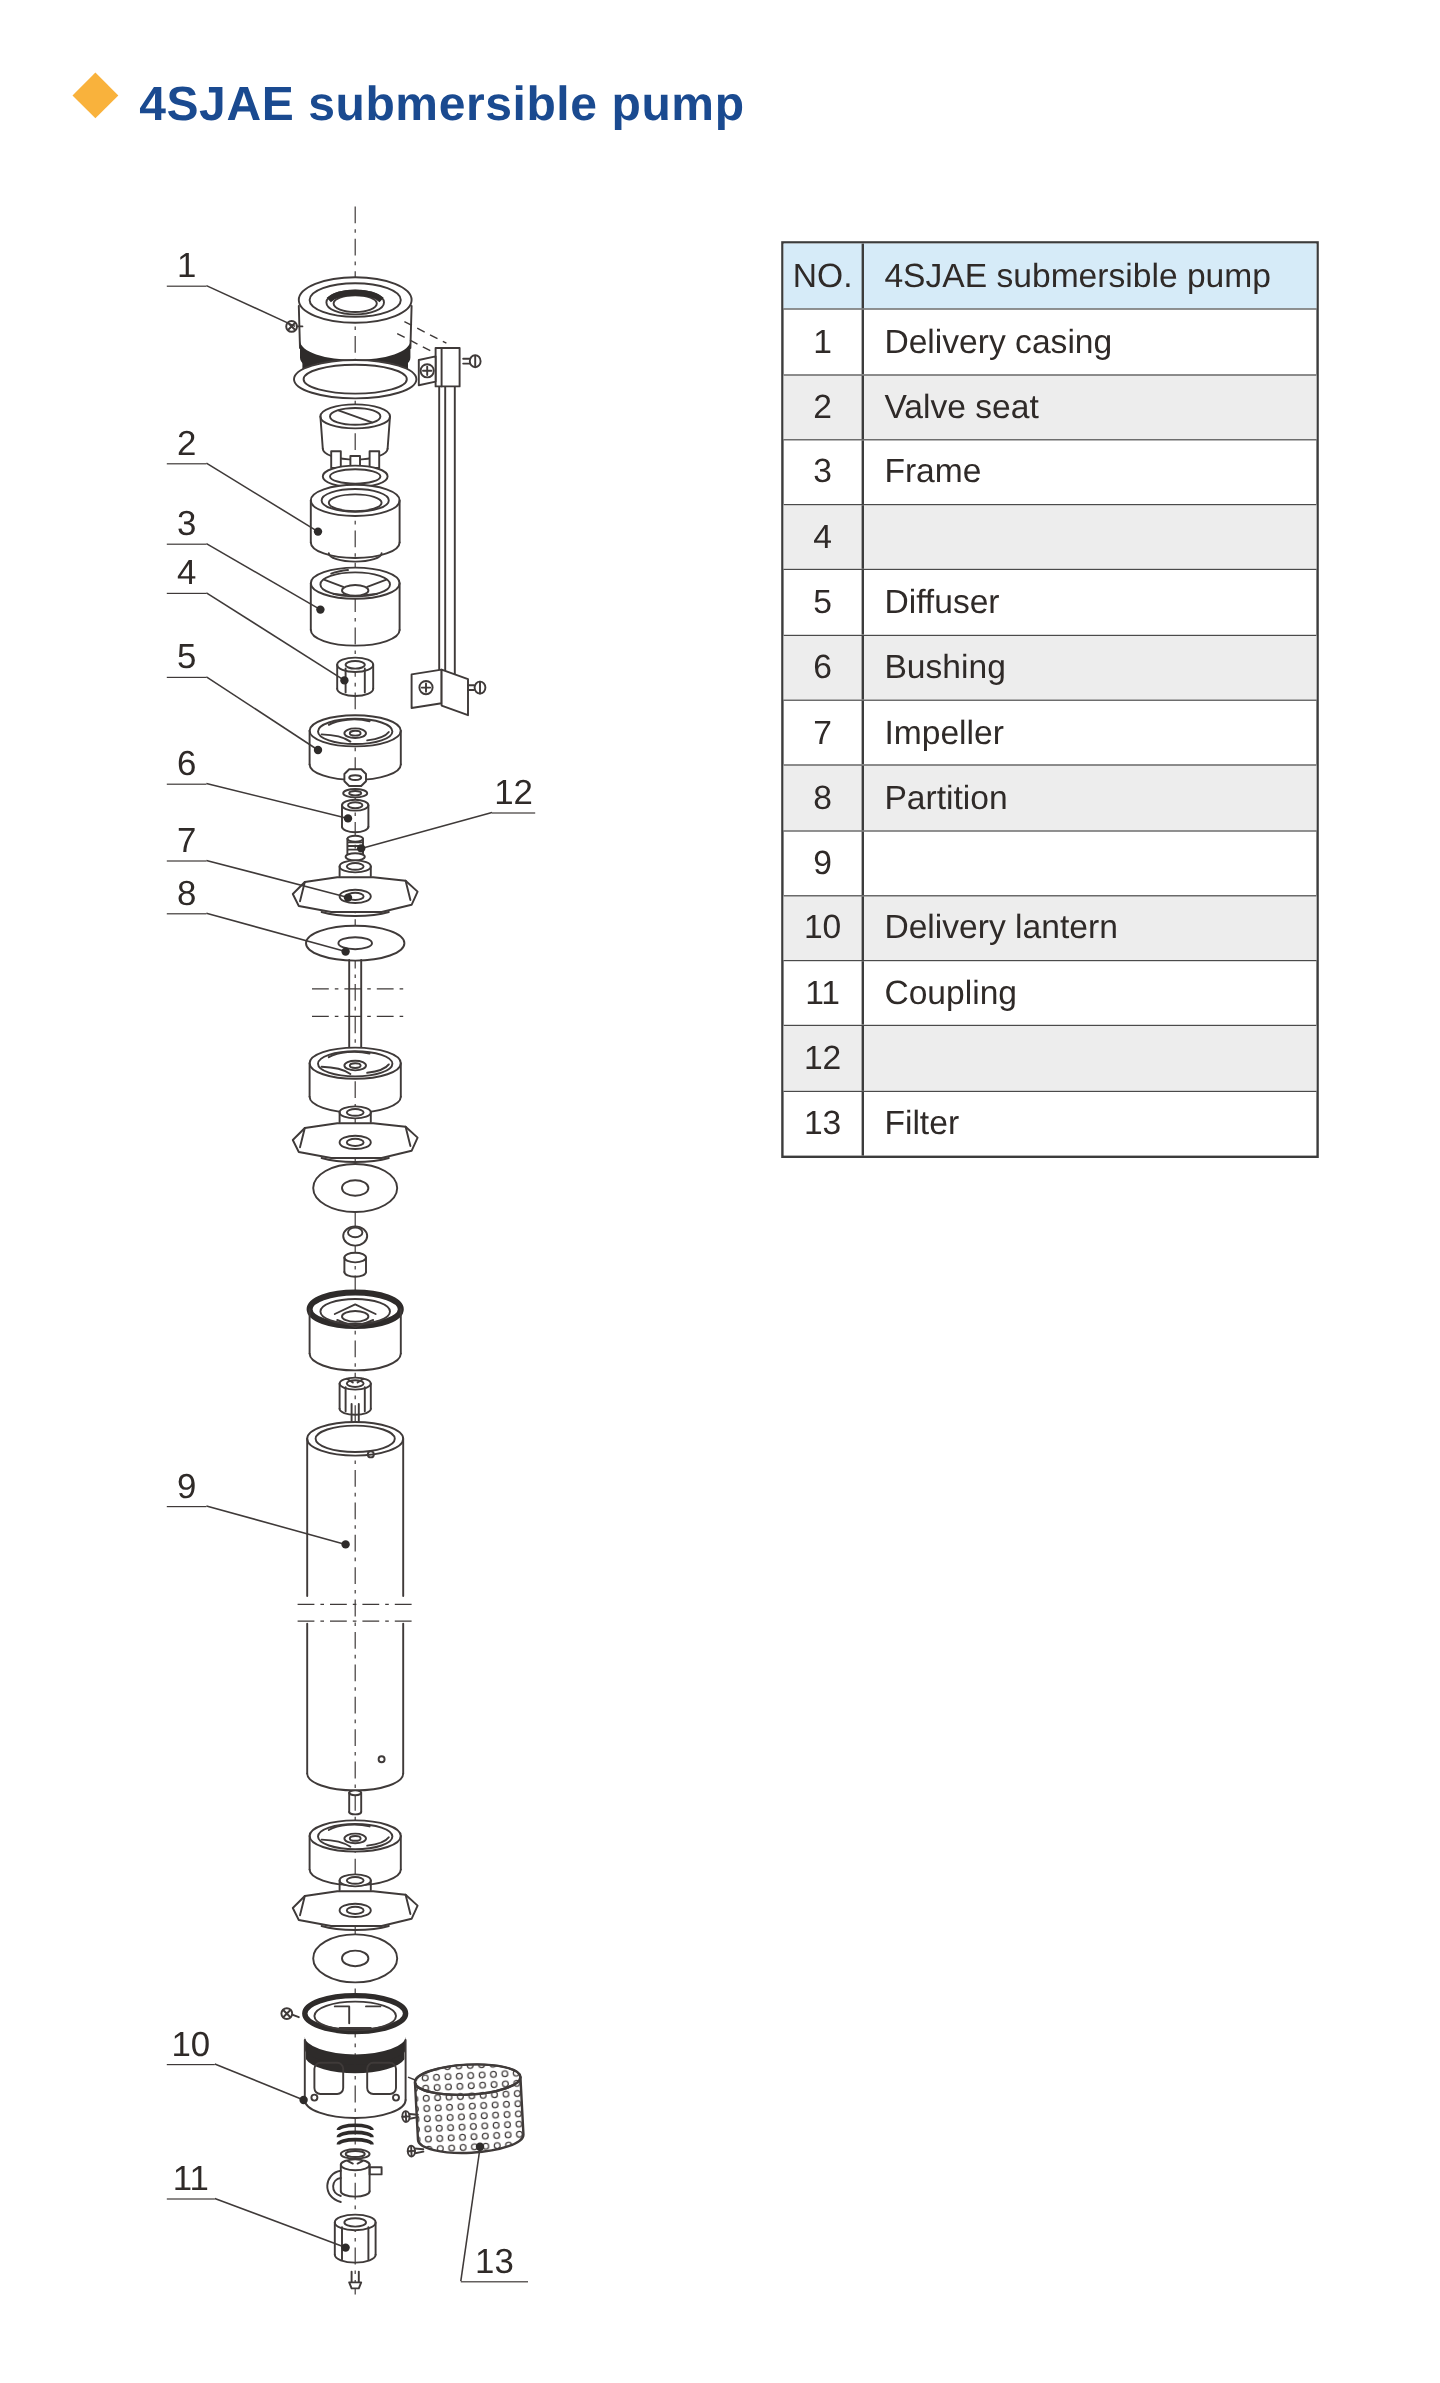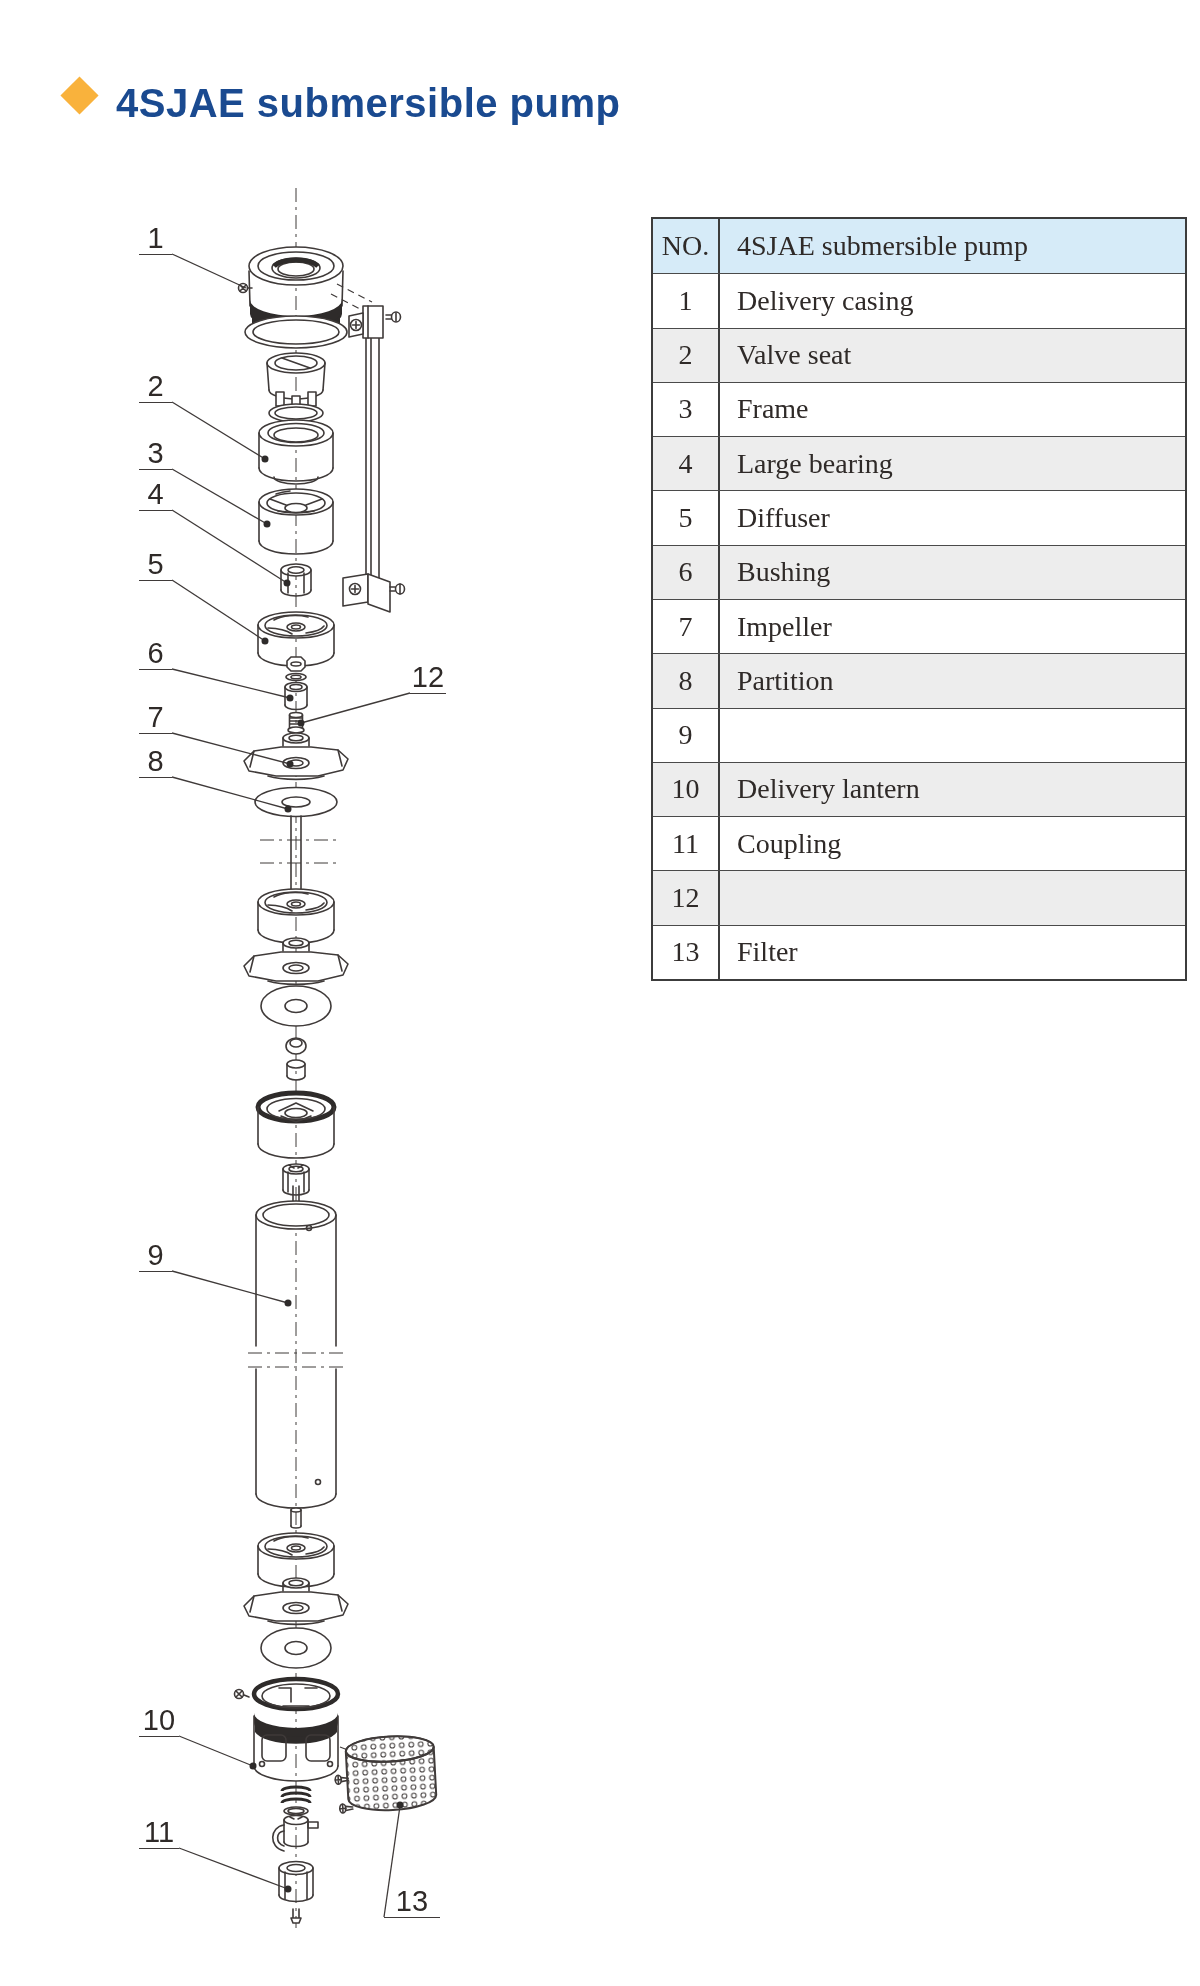--- a/index.html
+++ b/index.html
@@ -1,18 +1,18 @@
 <!DOCTYPE html>
 <html><head>
 <meta charset="utf-8">
 <style>
   html,body{margin:0;padding:0;background:#fff;}
   body{width:1200px;height:1986px;position:relative;overflow:hidden;
        font-family:"Liberation Sans", sans-serif;color:#2f2a28;}
-  .page{position:absolute;inset:0;margin-top:16px;}
+  .page{position:absolute;inset:0;}
 
   
   .title-block{position:absolute;left:116px;top:62px;z-index:3;}
   .title-line{font-size:40px;line-height:50px;font-weight:bold;
               color:#1a4a90;letter-spacing:.5px;white-space:nowrap;}
   .diamond{position:absolute;left:66px;top:66px;width:27px;height:27px;
            background:#f9b23c;transform:rotate(45deg);z-index:3;}
 
   
   svg.diagram{position:absolute;left:0;top:0;z-index:1;}
@@ -23,23 +23,23 @@
   .cl{fill:none;stroke:#3f3a39;stroke-width:1;stroke-dasharray:14 5 3 5;}
   .dsh{fill:none;stroke:#3f3a39;stroke-width:1.2;stroke-dasharray:7 5;}
   .ldr{fill:none;stroke:#3f3a39;stroke-width:1.3;}
   .dot{fill:#2e2b2a;}
 
   .callout{position:absolute;z-index:2;height:31px;line-height:31px;
            font-size:29px;text-align:center;color:#2f2a28;
            border-bottom:1.6px solid #3f3a39;}
 
   
-  .parts-table{position:absolute;left:651px;top:201px;width:536px;height:764px;
+  .parts-table{position:absolute;left:651px;top:201px;width:448px;height:764px;
                z-index:2;display:grid;grid-template-rows:repeat(14,1fr);
-               border:2.5px solid #3c3c3c;background:#fff;box-sizing:border-box;font-family:Liberation Serif, serif;}
+               border:2.5px solid #3c3c3c;background:#fff;box-sizing:border-box;}
   .t-row{display:flex;align-items:stretch;border-top:1.5px solid #4a4a4a;box-sizing:border-box;}
   .t-row:first-child{border-top:none;}
   .t-row.head{background:#d6ebf8;}
   .t-row.alt{background:#ededed;}
   .t-no{width:67px;flex:0 0 67px;border-right:2px solid #3c3c3c;
         display:flex;align-items:center;justify-content:center;
         font-size:28px;box-sizing:border-box;}
   .t-name{flex:1;display:flex;align-items:center;padding-left:17px;
           font-size:28px;box-sizing:border-box;}
 </style>
@@ -355,21 +355,20 @@
       <div class="t-row alt">
         <div class="t-no">2</div>
         <div class="t-name">Valve seat</div>
       </div>
       <div class="t-row">
         <div class="t-no">3</div>
         <div class="t-name">Frame</div>
       </div>
       <div class="t-row alt">
         <div class="t-no">4</div>
-        <div class="t-name">Large bearing</div>
       </div>
       <div class="t-row">
         <div class="t-no">5</div>
         <div class="t-name">Diffuser</div>
       </div>
       <div class="t-row alt">
         <div class="t-no">6</div>
         <div class="t-name">Bushing</div>
       </div>
       <div class="t-row">

